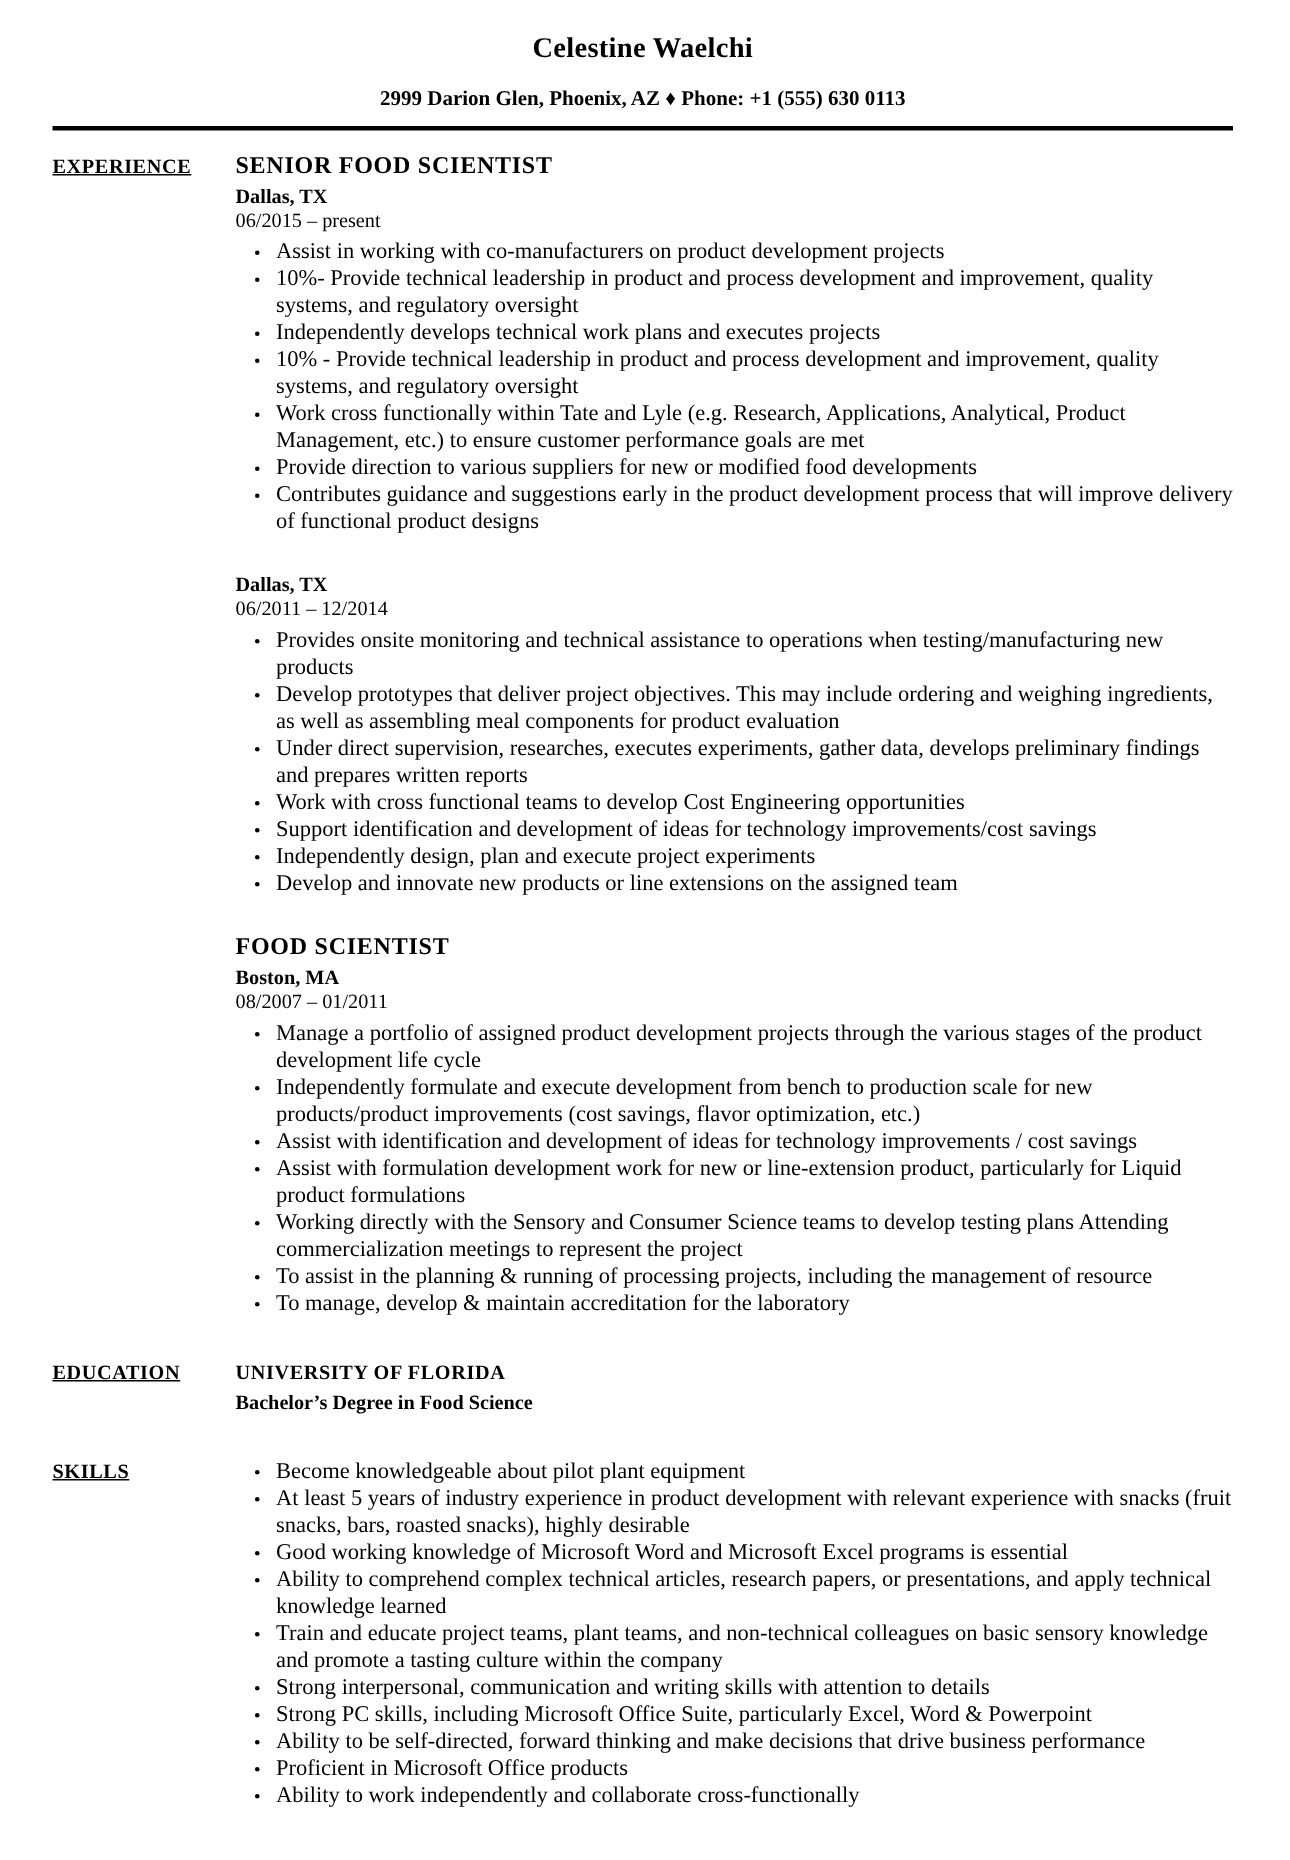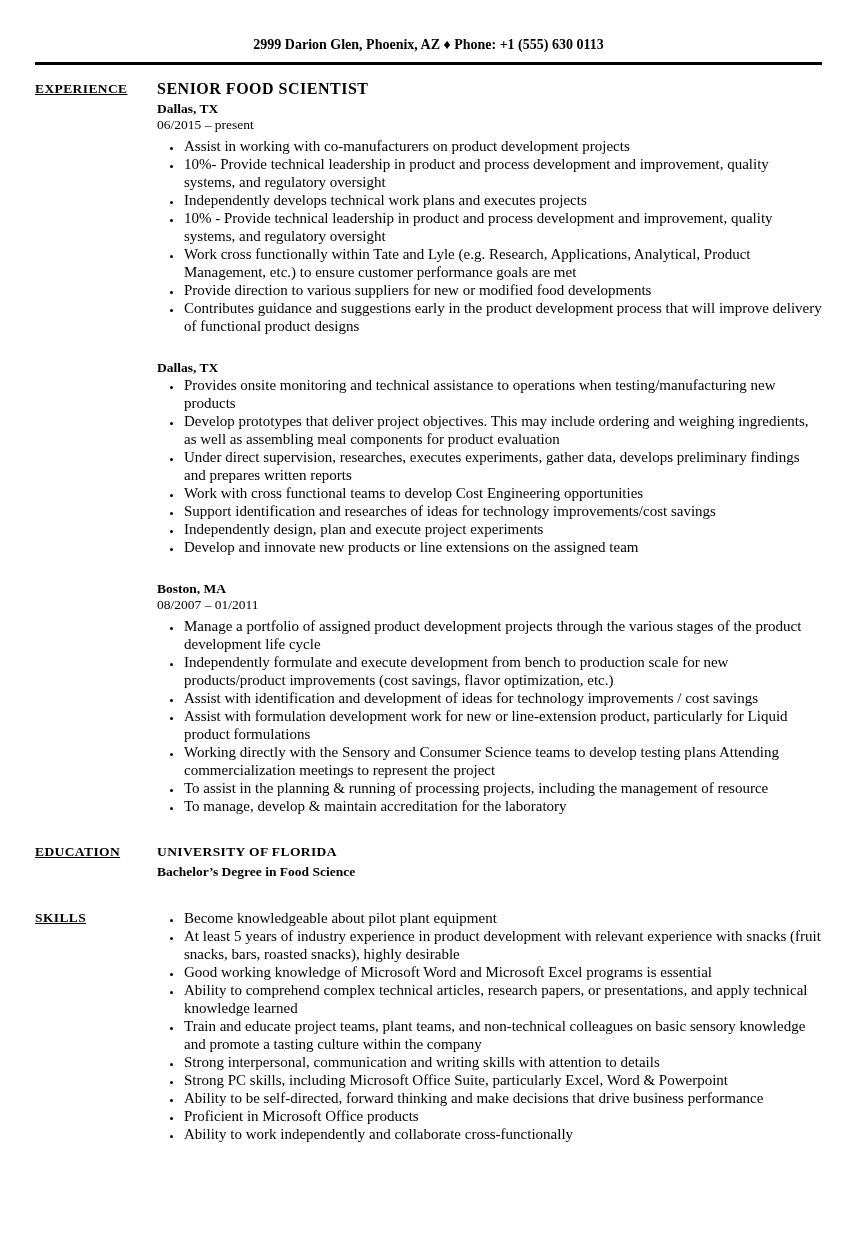--- a/index.html
+++ b/index.html
@@ -99,20 +99,21 @@
     font-weight: bold;
     line-height: 18px;
   }
 </style>
 </head>
 <body>
 
 <div class="page">
 
   <header>
+    <h1 class="hdr-name">Celestine Waelchi</h1>
     <div class="hdr-contact">2999 Darion Glen, Phoenix, AZ ♦ Phone: +1 (555) 630 0113</div>
     <hr class="hdr-rule">
   </header>
 
   <div class="sections">
 
     <section class="section">
       <div class="section-label">EXPERIENCE</div>
       <div class="section-content">
 
@@ -126,32 +127,34 @@
             <li>Independently develops technical work plans and executes projects</li>
             <li>10% - Provide technical leadership in product and process development and improvement, quality systems, and regulatory oversight</li>
             <li>Work cross functionally within Tate and Lyle (e.g. Research, Applications, Analytical, Product Management, etc.) to ensure customer performance goals are met</li>
             <li>Provide direction to various suppliers for new or modified food developments</li>
             <li>Contributes guidance and suggestions early in the product development process that will improve delivery of functional product designs</li>
           </ul>
         </div>
 
         <div class="job">
           <div class="job-location">Dallas, TX</div>
+          <div class="job-dates">06/2011 – 12/2014</div>
           <ul class="bullets">
             <li>Provides onsite monitoring and technical assistance to operations when testing/manufacturing new products</li>
             <li>Develop prototypes that deliver project objectives. This may include ordering and weighing ingredients, as well as assembling meal components for product evaluation</li>
             <li>Under direct supervision, researches, executes experiments, gather data, develops preliminary findings and prepares written reports</li>
             <li>Work with cross functional teams to develop Cost Engineering opportunities</li>
-            <li>Support identification and researches of ideas for technology improvements/cost savings</li>
+            <li>Support identification and development of ideas for technology improvements/cost savings</li>
             <li>Independently design, plan and execute project experiments</li>
             <li>Develop and innovate new products or line extensions on the assigned team</li>
           </ul>
         </div>
 
         <div class="job">
+          <div class="job-title">FOOD SCIENTIST</div>
           <div class="job-location">Boston, MA</div>
           <div class="job-dates">08/2007 – 01/2011</div>
           <ul class="bullets">
             <li>Manage a portfolio of assigned product development projects through the various stages of the product development life cycle</li>
             <li>Independently formulate and execute development from bench to production scale for new products/product improvements (cost savings, flavor optimization, etc.)</li>
             <li>Assist with identification and development of ideas for technology improvements / cost savings</li>
             <li>Assist with formulation development work for new or line-extension product, particularly for Liquid product formulations</li>
             <li>Working directly with the Sensory and Consumer Science teams to develop testing plans Attending commercialization meetings to represent the project</li>
             <li>To assist in the planning &amp; running of processing projects, including the management of resource</li>
             <li>To manage, develop &amp; maintain accreditation for the laboratory</li>

